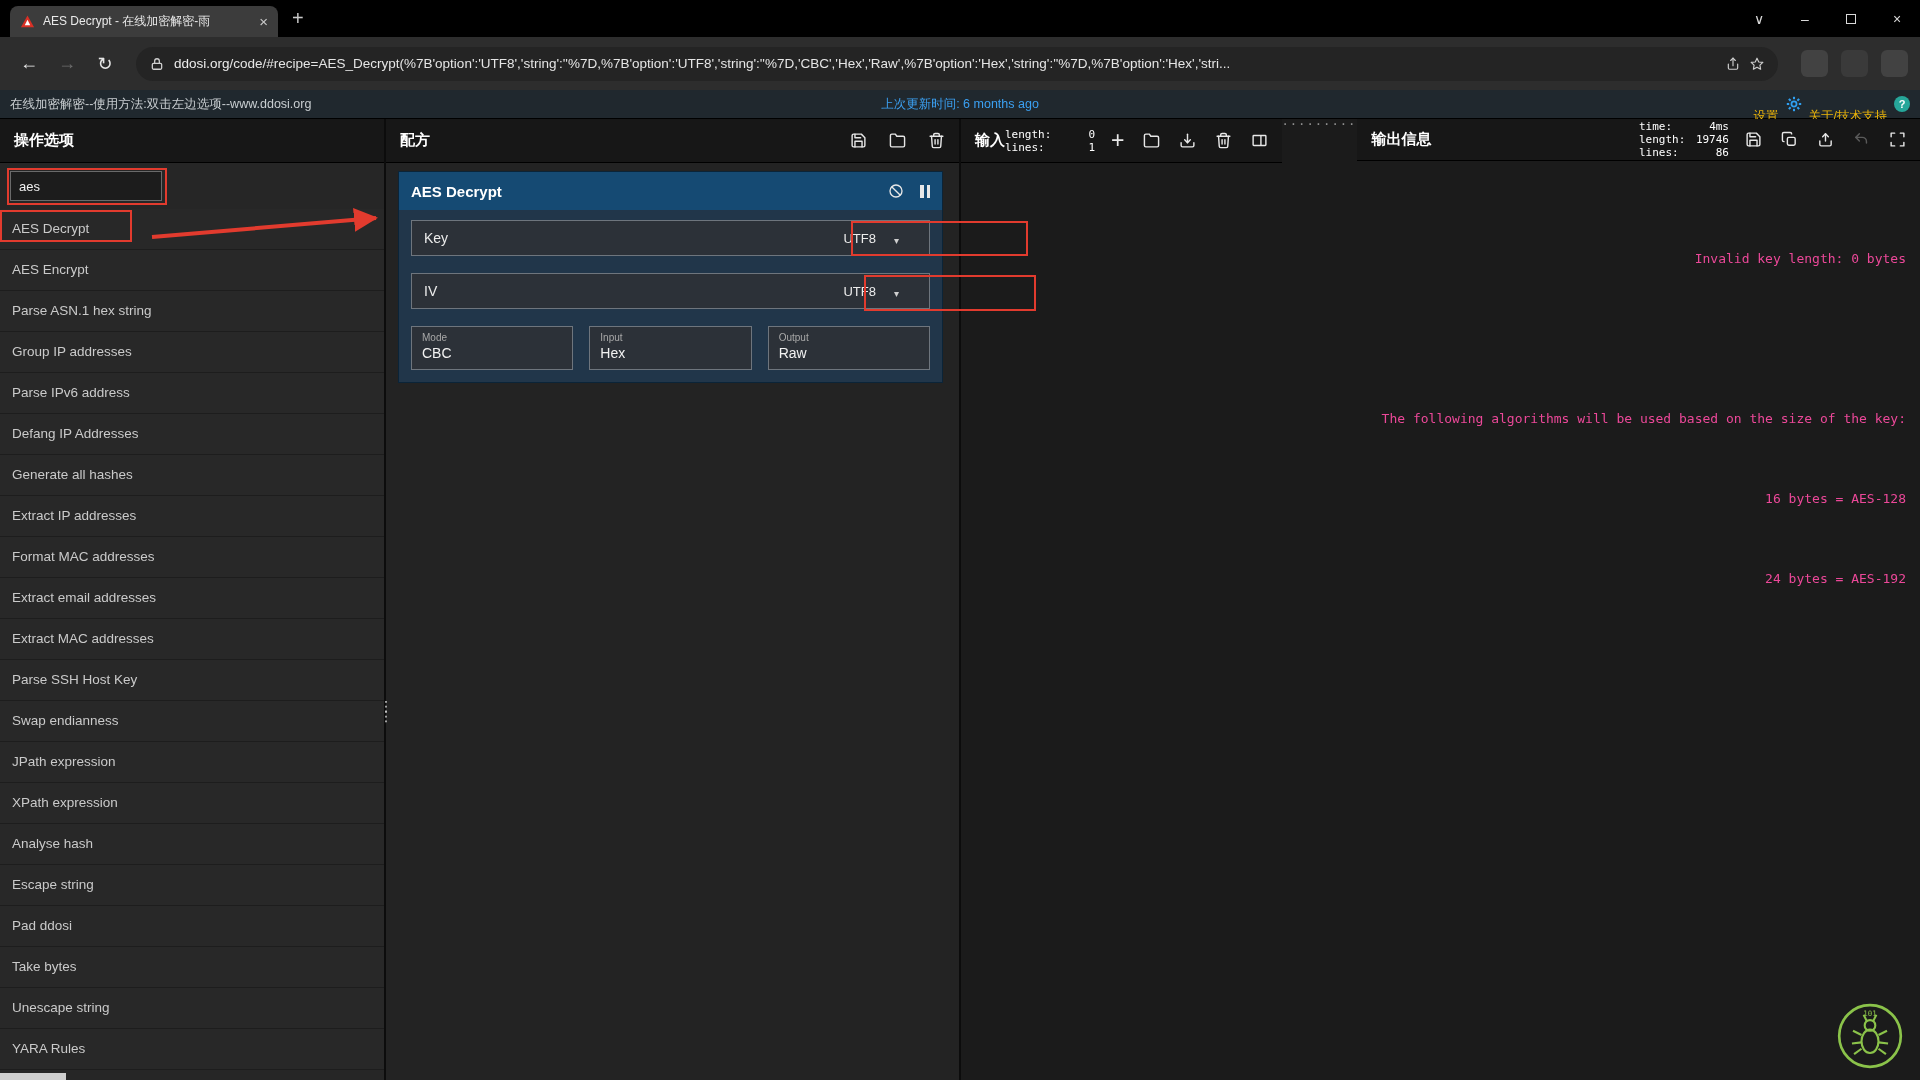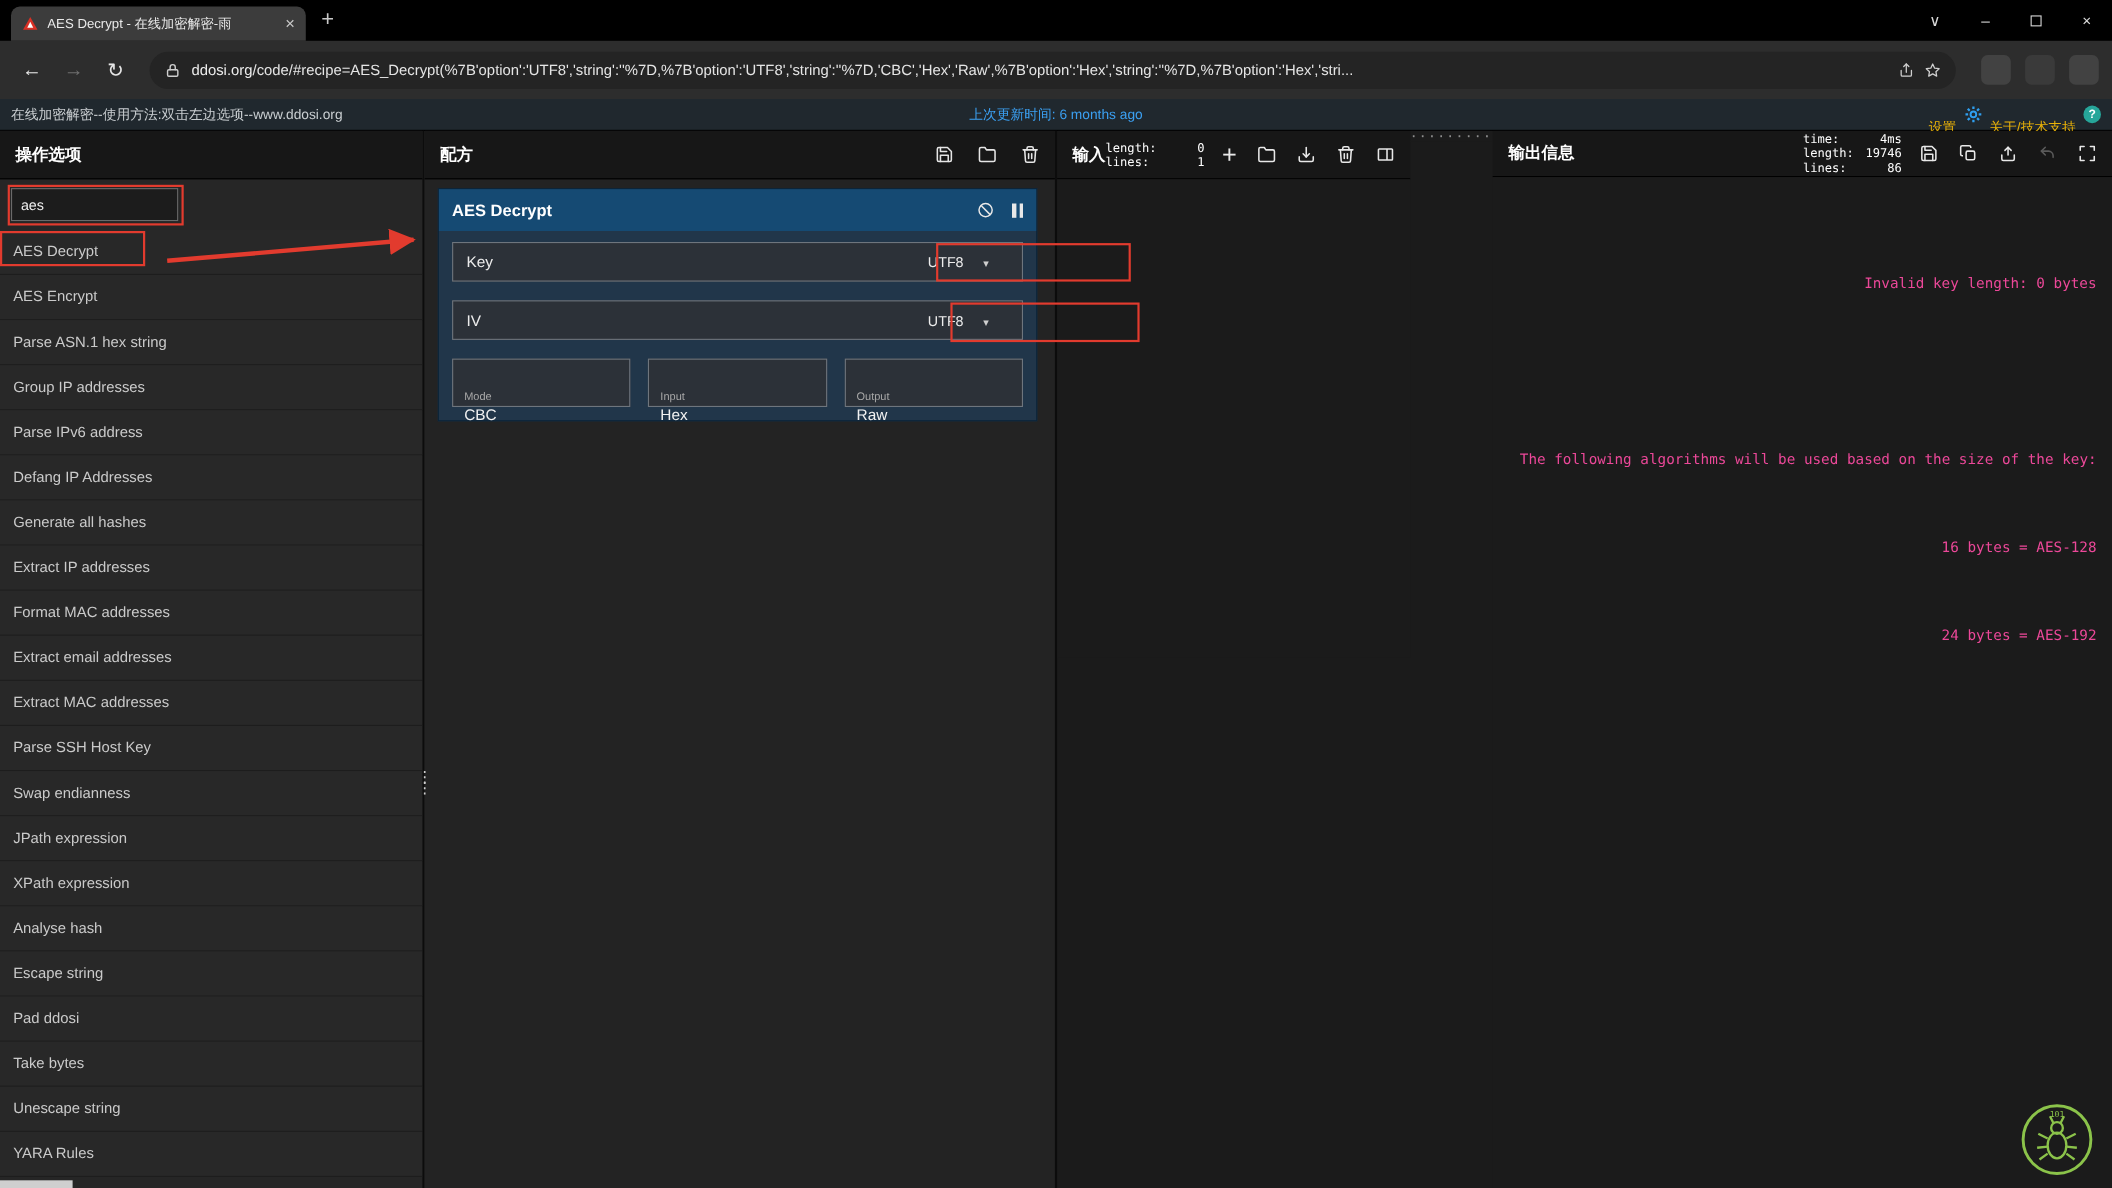--- a/index.html
+++ b/index.html
@@ -73,21 +73,21 @@
   .op-pause i { width:3.5px; height:13px; background:#e8e8e8; display:block; }
   .op-body { padding:10px 12px 12px 12px; display:flex; flex-direction:column; }
   .arg-row { height:36px; background:#2c3138; border:1px solid #6e757d; display:flex;
     align-items:center; padding:0 12px; margin-bottom:17px; }
   .arg-label { font-size:14px; color:#ececec; flex:1; }
   .arg-option { display:flex; align-items:flex-end; gap:18px; color:#ececec; font-size:13px;
     padding-right:18px; cursor:pointer; }
   .arg-caret { font-size:10px; color:#cfcfcf; }
   .select-row { display:flex; gap:16px; margin-bottom:0; }
   .sel-box { flex:1; height:44px; background:#2c3138; border:1px solid #6e757d; padding:5px 10px; cursor:pointer; }
-  .sel-label { display:block; font-size:10px; color:#a8a8a8;margin-top:24px; }
+  .sel-label { display:block; font-size:10px; color:#a8a8a8; }
   .sel-value { display:block; font-size:14px; color:#f2f2f2; margin-top:2px; }
   .bake-bar { height:62px; background:#141414; border-top:2px solid #000; display:flex;
     align-items:center; padding:0 26px; flex-shrink:0; }
   .step-btn { color:#7d7d7d; font-size:17px; letter-spacing:1px; cursor:pointer; }
   .bake-btn { margin:0 auto; width:345px; height:44px; border-radius:22px; background:#174a74;
     border:1px solid #0c3c63; display:flex; align-items:center; justify-content:center; gap:10px;
     color:#fff; font-weight:bold; font-size:17px; cursor:pointer; }
   .bake-btn svg { width:21px; height:21px; display:block; }
   .auto-bake { display:flex; flex-direction:column; align-items:center; gap:3px; }
   .auto-check { width:20px; height:20px; background:#26c6da; border-radius:3px; color:#fff;

